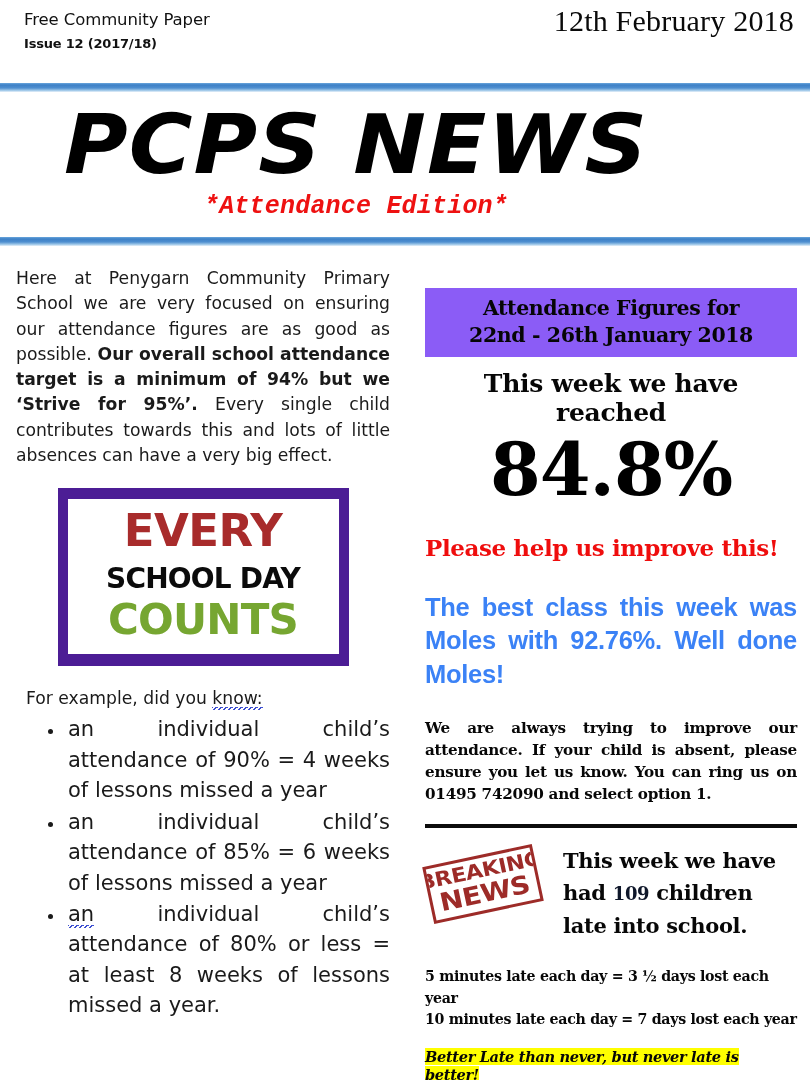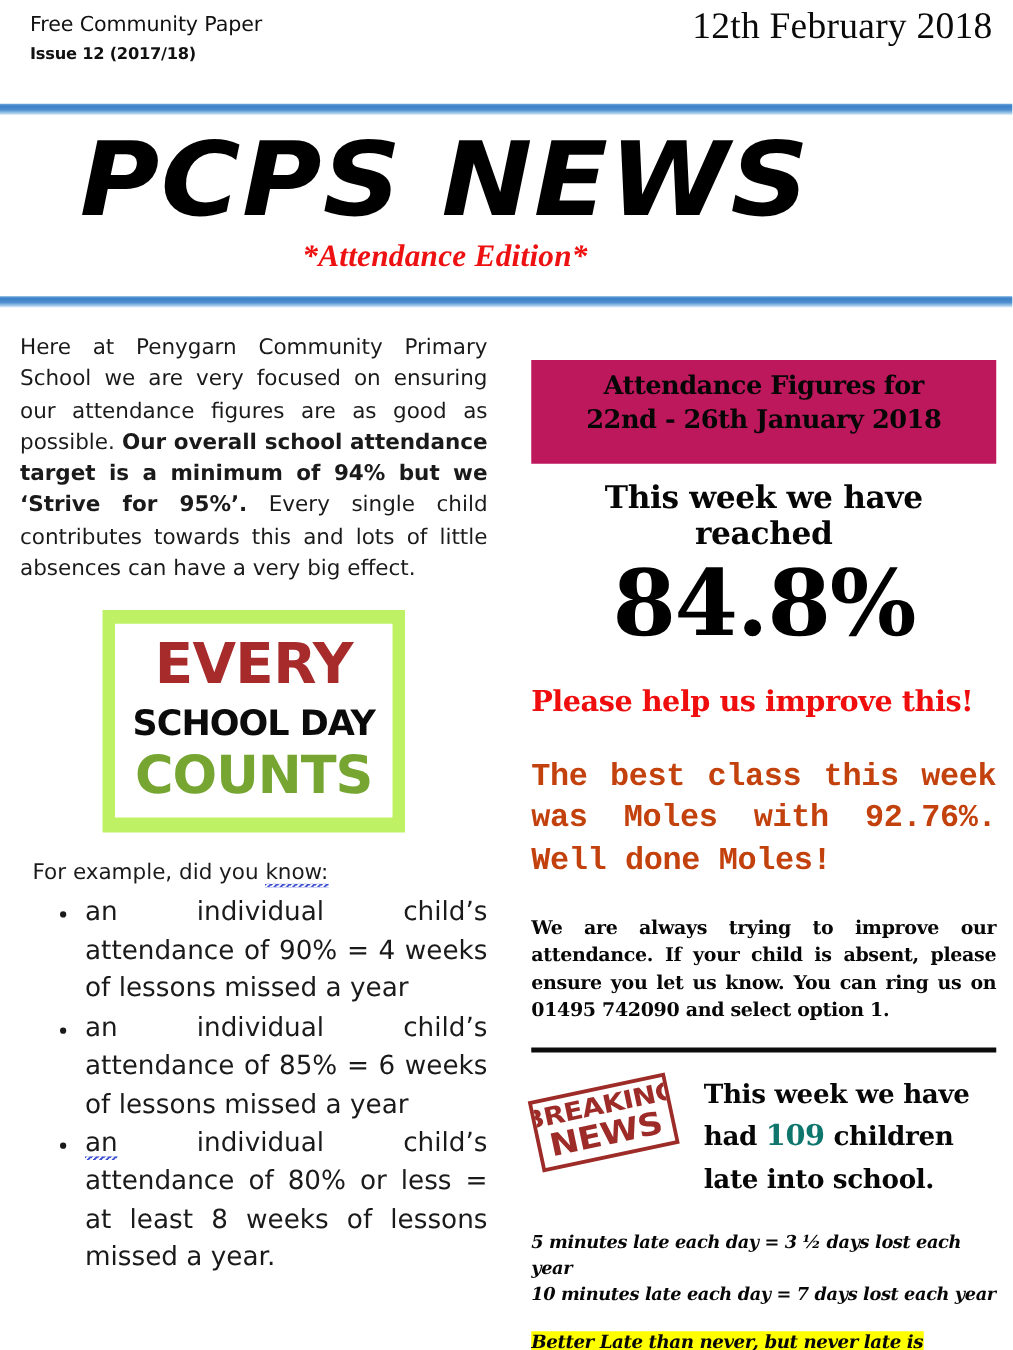--- a/index.html
+++ b/index.html
@@ -78,21 +78,21 @@
     font-style: italic;
     font-weight: 700;
     font-size: 82px;
     line-height: 1;
     letter-spacing: 1px;
     color: #000;
     margin-top: 12px;
     transform: scaleX(1.06);
   }
   .news-subtitle {
-    font-family: Liberation Serif, serif;
+    font-family: Liberation Mono, monospace;
     font-style: italic;
     font-weight: 700;
     font-size: 25px;
     color: #ee1111;
     margin-top: 6px;
     letter-spacing: 0.2px;
   }
 
   
   .col-left {
@@ -119,22 +119,22 @@
   }
   .intro-para b { font-weight: 700; }
 
   
   .poster-wrap {
     margin-top: 20px;
     display: flex;
     justify-content: center;
   }
   .poster {
-    width: 242px;
-    background: #bef264;
+    width: 291px;
+    background: #4c1d95;
     padding: 11px 10px 12px 10px;
     box-sizing: border-box;
   }
   .poster-inner {
     background: #ffffff;
     padding: 9px 6px 12px 6px;
     text-align: center;
   }
   .poster-line1 {
     font-family: "DejaVu Sans", sans-serif;
@@ -189,22 +189,22 @@
     line-height: 1.45;
     text-align: justify;
     color: #1a1a1a;
     margin-bottom: 1px;
     padding-left: 4px;
   }
   ul.facts li::marker { font-size: 15px; }
 
   
   .gray-banner {
-    background: #be185d;
-    padding: 7px 6px 23px 6px;
+    background: #8b5cf6;
+    padding: 7px 6px 9px 6px;
     text-align: center;
   }
   .gray-banner div {
     font-family: "DejaVu Serif", "Liberation Serif", serif;
     font-weight: 700;
     font-size: 20.5px;
     line-height: 1.3;
     color: #060606;
     letter-spacing: -0.4px;
   }
@@ -229,27 +229,27 @@
   }
   .please-help {
     font-family: "DejaVu Serif", "Liberation Serif", serif;
     font-weight: 700;
     font-size: 23px;
     color: #ef0d0d;
     margin-top: 28px;
     letter-spacing: -0.4px;
   }
   .best-class {
-    font-family: Liberation Mono, monospace;
+    font-family: Liberation Sans, sans-serif;
     font-weight: 700;
     font-size: 25.5px;
     line-height: 1.3;
     margin-top: 30px;
     text-align: justify;
-    color: #c2410c;
+    color: #3b82f6;
     letter-spacing: -0.3px;
   }
   .small-para {
     font-family: "DejaVu Serif", "Liberation Serif", serif;
     font-weight: 700;
     font-size: 15.2px;
     line-height: 1.45;
     text-align: justify;
     margin-top: 26px;
     color: #070707;
@@ -310,31 +310,30 @@
   .breaking-text {
     flex: 1 1 auto;
     font-family: "DejaVu Serif", "Liberation Serif", serif;
     font-weight: 700;
     font-size: 21px;
     line-height: 1.55;
     margin-left: 16px;
     color: #070707;
     letter-spacing: -0.3px;
   }
-  .late-count { color: #0f766e; font-size: 23px; }
+  .late-count { color: #0f172a; font-size: 18px; }
 
   .late-stats {
     font-family: "DejaVu Serif", "Liberation Serif", serif;
     font-weight: 700;
     font-size: 14.2px;
     line-height: 1.5;
     margin-top: 24px;
     color: #070707;
     letter-spacing: -0.3px;
-    font-style: italic;
   }
   .tagline-wrap { margin-top: 18px; }
   .tagline {
     font-family: "DejaVu Serif", "Liberation Serif", serif;
     font-weight: 700;
     font-style: italic;
     font-size: 14.6px;
     background: #ffff00;
     color: #070707;
     letter-spacing: -0.35px;

